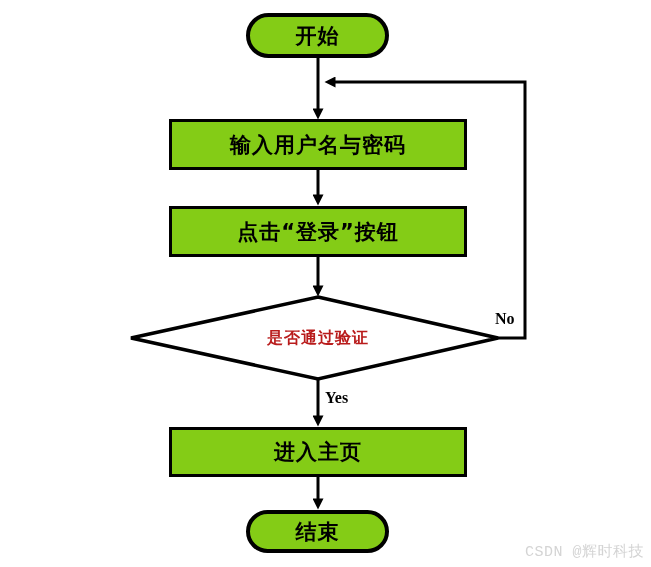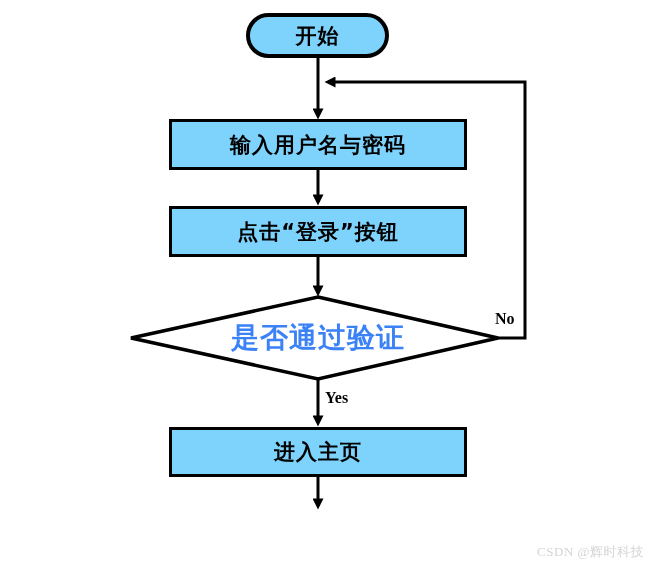--- a/index.html
+++ b/index.html
@@ -18,59 +18,59 @@
   .connectors {
     position: absolute;
     left: 0;
     top: 0;
     width: 651px;
     height: 567px;
   }
   .node {
     position: absolute;
     box-sizing: border-box;
-    background: #7dd3fc;
+    background: #84cc16;
     border: 3.5px solid #000000;
     display: flex;
     align-items: center;
     justify-content: center;
     font-weight: bold;
     font-size: 21px;
     color: #000000;
     letter-spacing: 1px;
   }
   .terminator {
     border-radius: 24px;
     border-width: 4px;
   }
   .diamond-label {
     position: absolute;
     display: flex;
     align-items: center;
     justify-content: center;
     font-weight: bold;
-    font-size: 28px;
-    color: #3b82f6;
+    font-size: 16px;
+    color: #b91c1c;
     letter-spacing: 1px;
     background: transparent;
   }
   .edge-label {
     position: absolute;
     font-family: "Liberation Serif", "DejaVu Serif", serif;
     font-weight: bold;
     font-size: 16px;
     color: #000000;
     line-height: 1;
   }
   .watermark {
     position: absolute;
     right: 7px;
     bottom: 6px;
-    font-size: 13px;
-    font-family: Liberation Serif, serif;
+    font-size: 15px;
+    font-family: Liberation Mono, monospace;
     letter-spacing: 0.5px;
   }
 </style>
 </head>
 <body>
 
 <div class="canvas">
 
   <svg class="connectors" width="651" height="567" viewBox="0 0 651 567" xmlns="http://www.w3.org/2000/svg">
     <defs>
@@ -107,18 +107,21 @@
   </div>
 
   <div class="diamond-label" style="left:218px; top:324px; width:200px; height:28px;">
     <span>是否通过验证</span>
   </div>
 
   <div class="node" style="left:169px; top:427px; width:298px; height:50px;text-align:center;">
     <span>进入主页</span>
   </div>
 
+  <div class="node terminator" style="left:246px; top:510px; width:143px; height:43px;">
+    <span>结束</span>
+  </div>
 
   <div class="edge-label" style="left:325px; top:390px;font-family:Liberation Serif, serif;">Yes</div>
   <div class="edge-label" style="left:495px; top:311px;">No</div>
 
   <div class="watermark" style="color: rgb(212, 212, 212);">CSDN @辉时科技</div>
 </div>
 
 </body></html>

